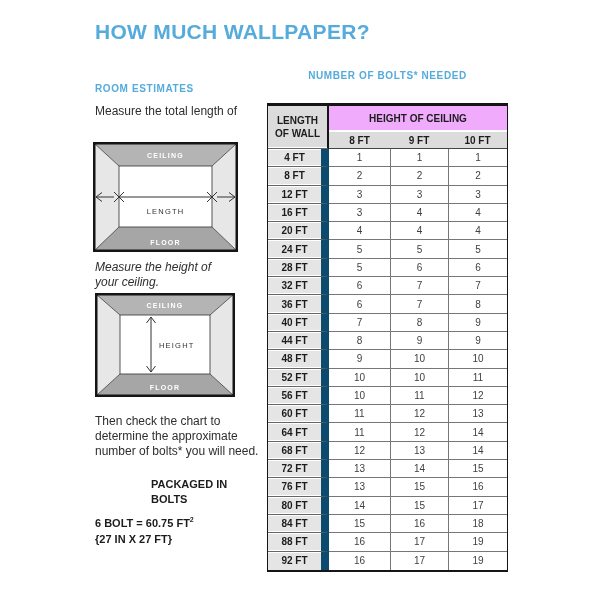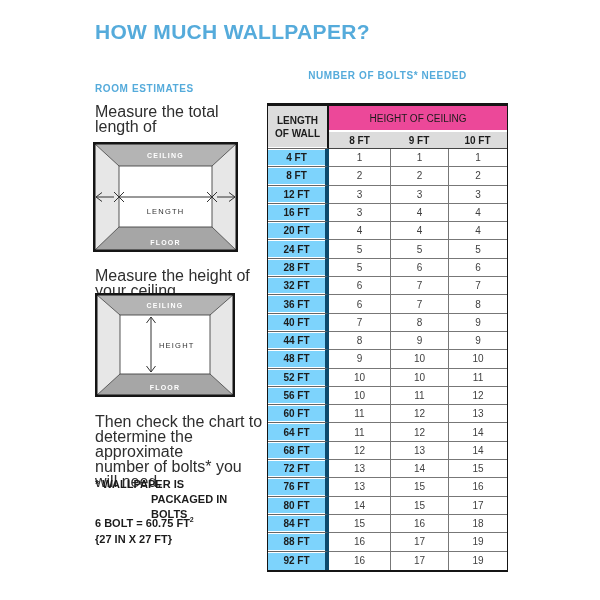--- a/index.html
+++ b/index.html
@@ -18,23 +18,23 @@
     font-size: 21px; font-weight: bold;
     color: #55abdb; letter-spacing: 0.3px;
   }
   .section-heading {
     font-size: 10px; font-weight: bold;
     color: #55abdb; letter-spacing: 0.6px;
   }
   .room-estimates-heading { left: 95px; top: 83px; }
   .bolts-heading { left: 267px; top: 70px; width: 241px; text-align: center; }
 
-  .para { left: 95px; width: 170px; font-size: 16px; line-height: 15px; color: #2e2e2e; }
+  .para { left: 95px; width: 170px; font-size: 12px; line-height: 15px; color: #2e2e2e; }
   .para1 { top: 104px; }
-  .para2 { top: 268px; }
+  .para2 { top: 260px; font-style: italic; }
   .para3 { top: 414px; }
 
   .footnote {
     left: 95px; top: 477px; width: 170px;
     font-size: 11px; font-weight: bold; line-height: 15px; color: #1c1c1c;
   }
   .footnote .line2 { padding-left: 8px; margin-left: 48px; }
   .bolt-info {
     left: 95px; top: 512px; width: 170px;
     font-size: 11px; font-weight: bold; line-height: 16px; color: #1c1c1c;
@@ -62,32 +62,32 @@
     font-size: 10px; padding: 0;
   }
   .corner-header {
     background: #dcdcdc; font-weight: bold; color: #1c1c1c;
     border-right: 2px solid #151515;
     border-bottom: 1px solid #666;
     box-shadow: inset 0 -1px 0 #fff;
     height: 43px; line-height: 13px;
   }
   .group-header {
-    background: #ec4899; font-weight: normal; color: #1c1c1c;
+    background: #f0abfc; font-weight: bold; color: #1c1c1c;
     border-bottom: 2px solid #ffffff;
     height: 26px;
   }
   .sub-header {
     background: #dcdcdc; font-weight: bold; color: #1c1c1c;
     border-bottom: 1px solid #444;
     height: 17px; font-size: 9.5px;
   }
   .row-label {
-    background: #7dd3fc; font-weight: bold; color: #1c1c1c;
-    border-right: 4px solid #0c4a6e;
+    background: #e5e5e5; font-weight: bold; color: #1c1c1c;
+    border-right: 8px solid #0c4a6e;
     border-bottom: 1px solid #666;
     box-shadow: inset 0 1px 0 #fff, inset 0 -1px 0 #fff;
     height: 18.3px; font-size: 9.5px;
   }
   .cell {
     background: #ffffff; color: #404040;
     border-bottom: 1px solid #777;
     height: 18.3px; font-size: 9.5px;
   }
   .cell.vline { border-left: 1px solid #777; }
@@ -163,21 +163,20 @@
   <text class="diag-dim-label" x="64" y="55" text-anchor="start">HEIGHT</text>
 </svg>
 
 <div class="abs para para3">
   <div>Then check the chart to</div>
   <div>determine the approximate</div>
   <div>number of bolts* you will need.</div>
 </div>
 
 <div class="abs footnote">
-  <div>* WALLPAPER IS</div>
   <div class="line2">PACKAGED IN BOLTS</div>
 </div>
 
 <div class="abs bolt-info">
   <div><span>6 BOLT = 60.75 FT</span><sup>2</sup></div>
   <div>{27 IN X 27 FT}</div>
 </div>
 
 <div class="abs bolt-table-wrap">
   <table class="bolt-table">

